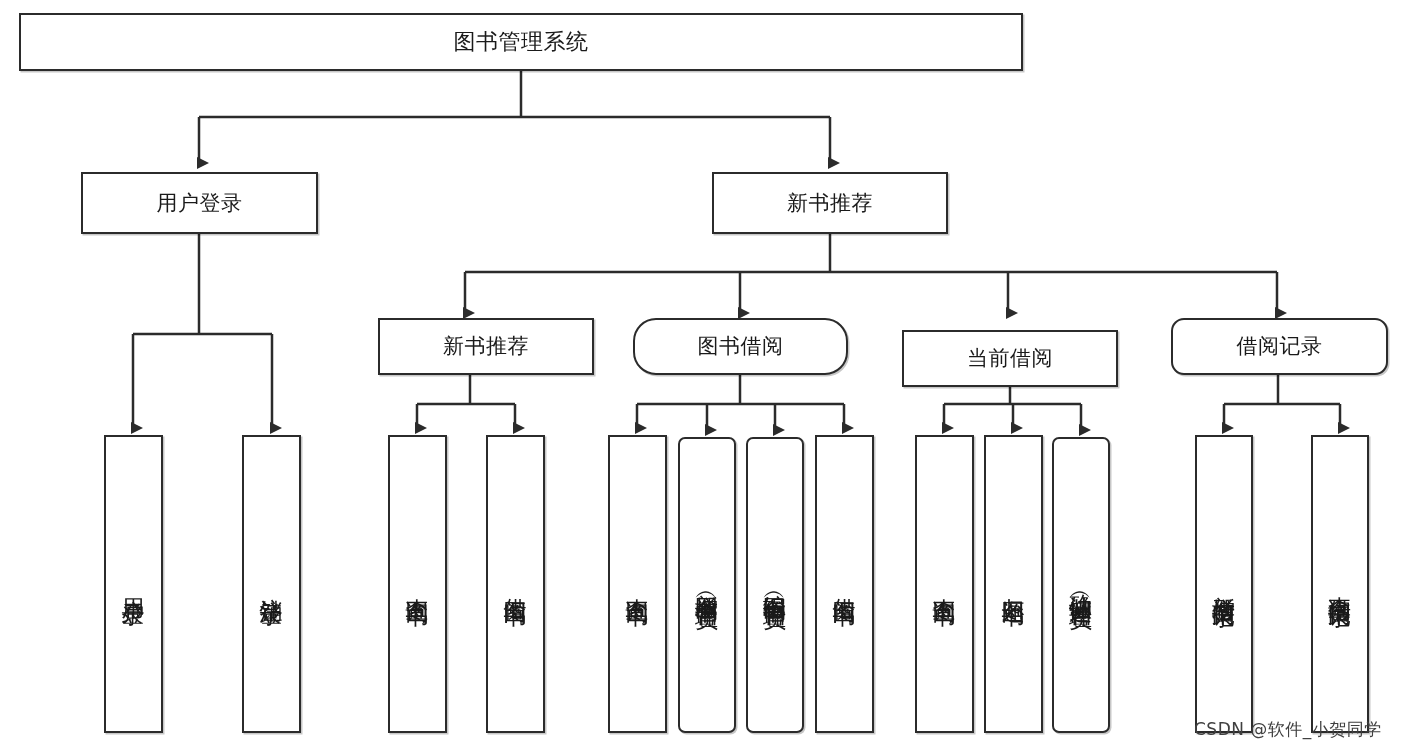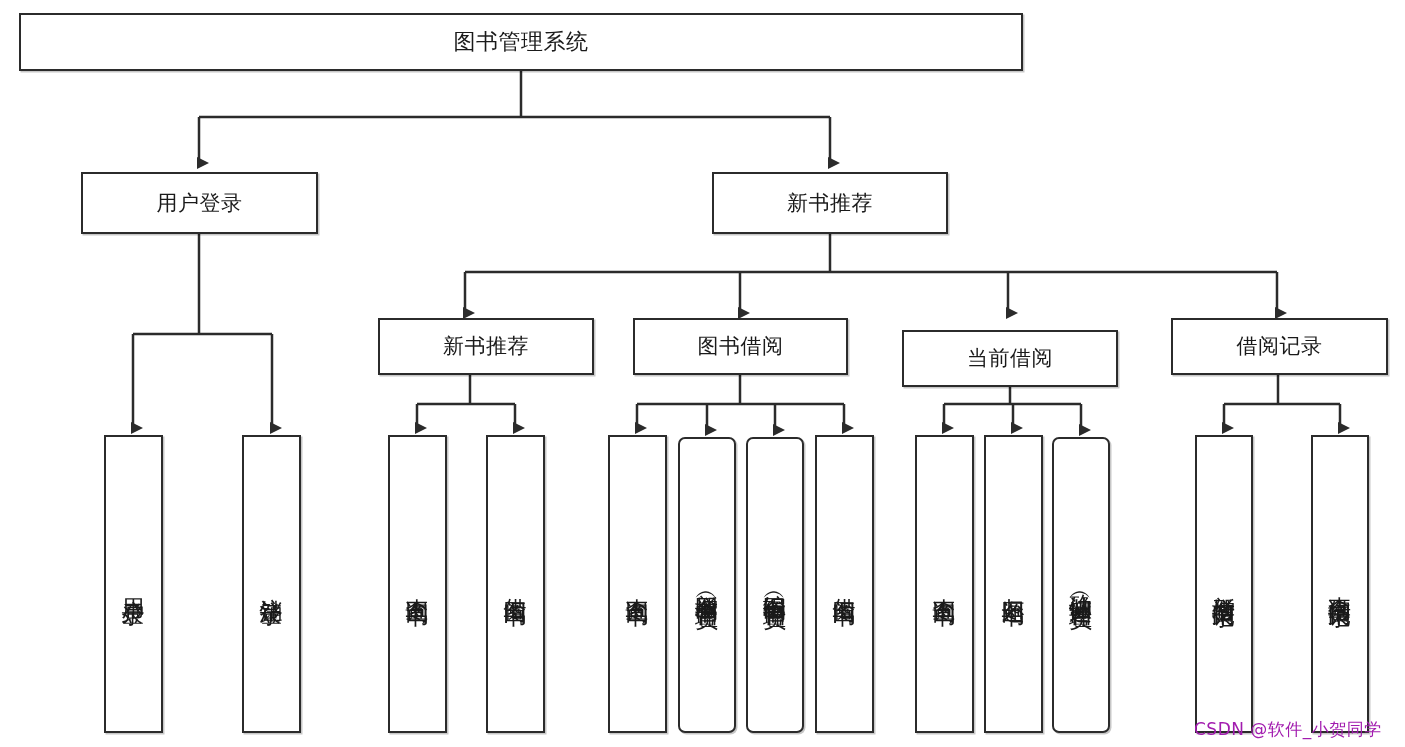--- a/index.html
+++ b/index.html
@@ -61,21 +61,21 @@
   .node.vert .label {
     writing-mode: vertical-rl;
     text-orientation: upright;
     font-size: 23px;
     line-height: 1.05;
     letter-spacing: 2px;
     white-space: nowrap;
   }
   .watermark {
     position: absolute;
-    color: #a21caf;
+    color: #404040;
     font-size: 17px;
     white-space: nowrap;
     letter-spacing: 0.5px;
   }
 </style>
 </head>
 <body>
 
 <div id="diagram-root">
 
@@ -140,29 +140,29 @@
   </div>
 
   <div class="node horiz" style="left:712px; top:172px; width:236px; height:62px;">
     <span class="label">新书推荐</span>
   </div>
 
   <div class="node horiz" style="left:378px; top:318px; width:216px; height:57px;">
     <span class="label">新书推荐</span>
   </div>
 
-  <div class="node horiz" style="left:633px; top:318px; width:215px; height:57px;">
+  <div class="node horiz" style="left:633px; top:318px; width:215px; height:57px;border-radius:23px;">
     <span class="label">图书借阅</span>
   </div>
 
   <div class="node horiz" style="left:902px; top:318px; width:216px; height:57px;margin-top:12px;">
     <span class="label">当前借阅</span>
   </div>
 
-  <div class="node horiz" style="left:1171px; top:318px; width:217px; height:57px;">
+  <div class="node horiz" style="left:1171px; top:318px; width:217px; height:57px;border-radius:13px;">
     <span class="label">借阅记录</span>
   </div>
 
   <div class="node vert" style="left:104px; top:435px; width:59px; height:298px;">
     <span class="label">用户登录</span>
   </div>
   <div class="node vert" style="left:242px; top:435px; width:59px; height:298px;">
     <span class="label">注销登录</span>
   </div>
 

